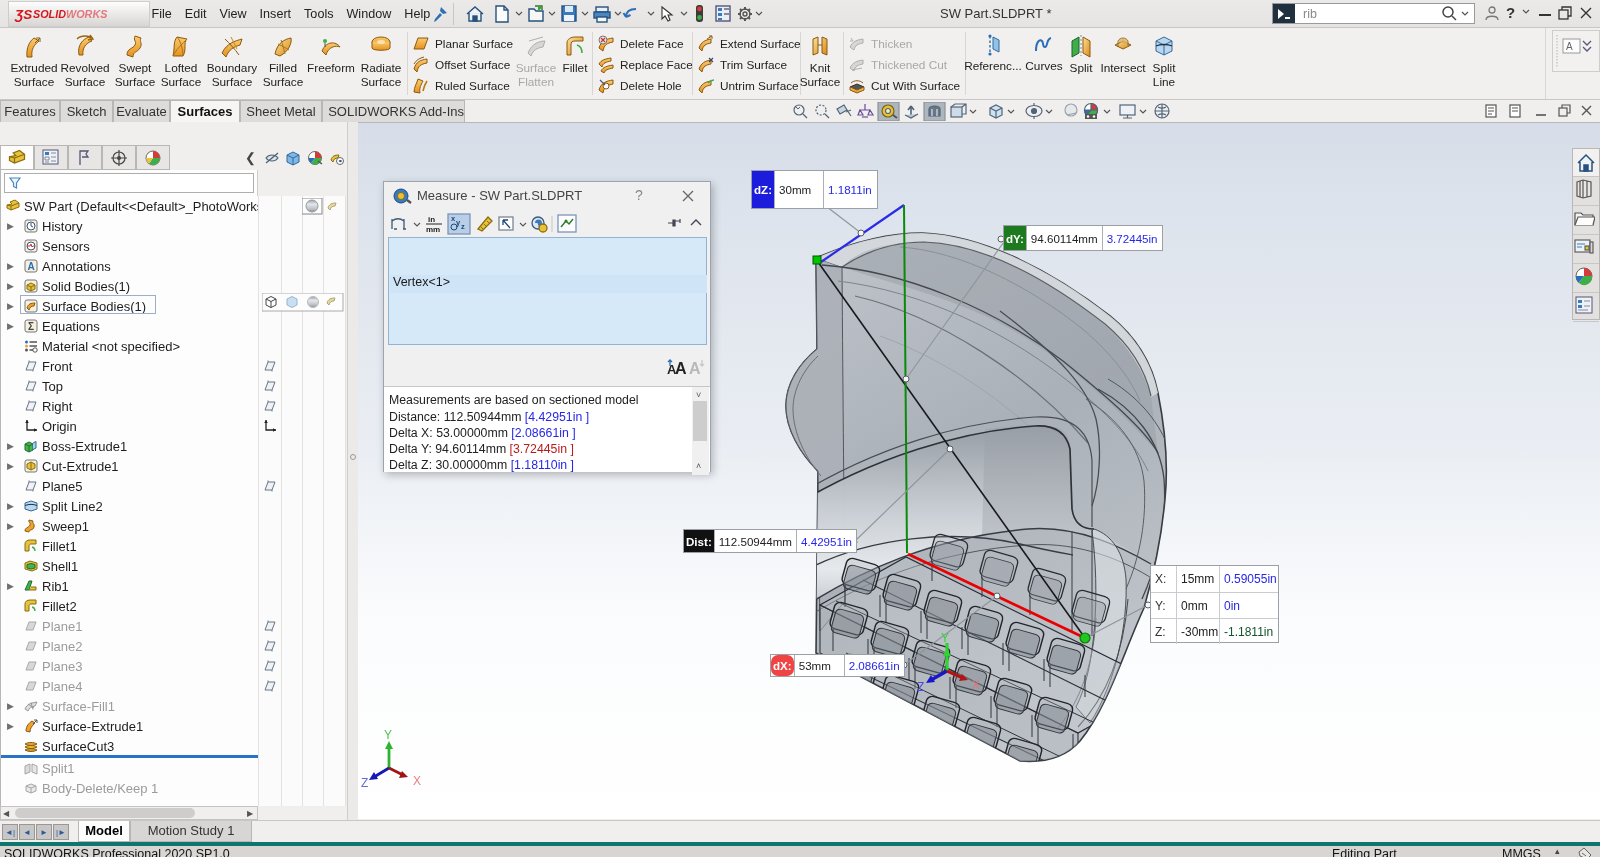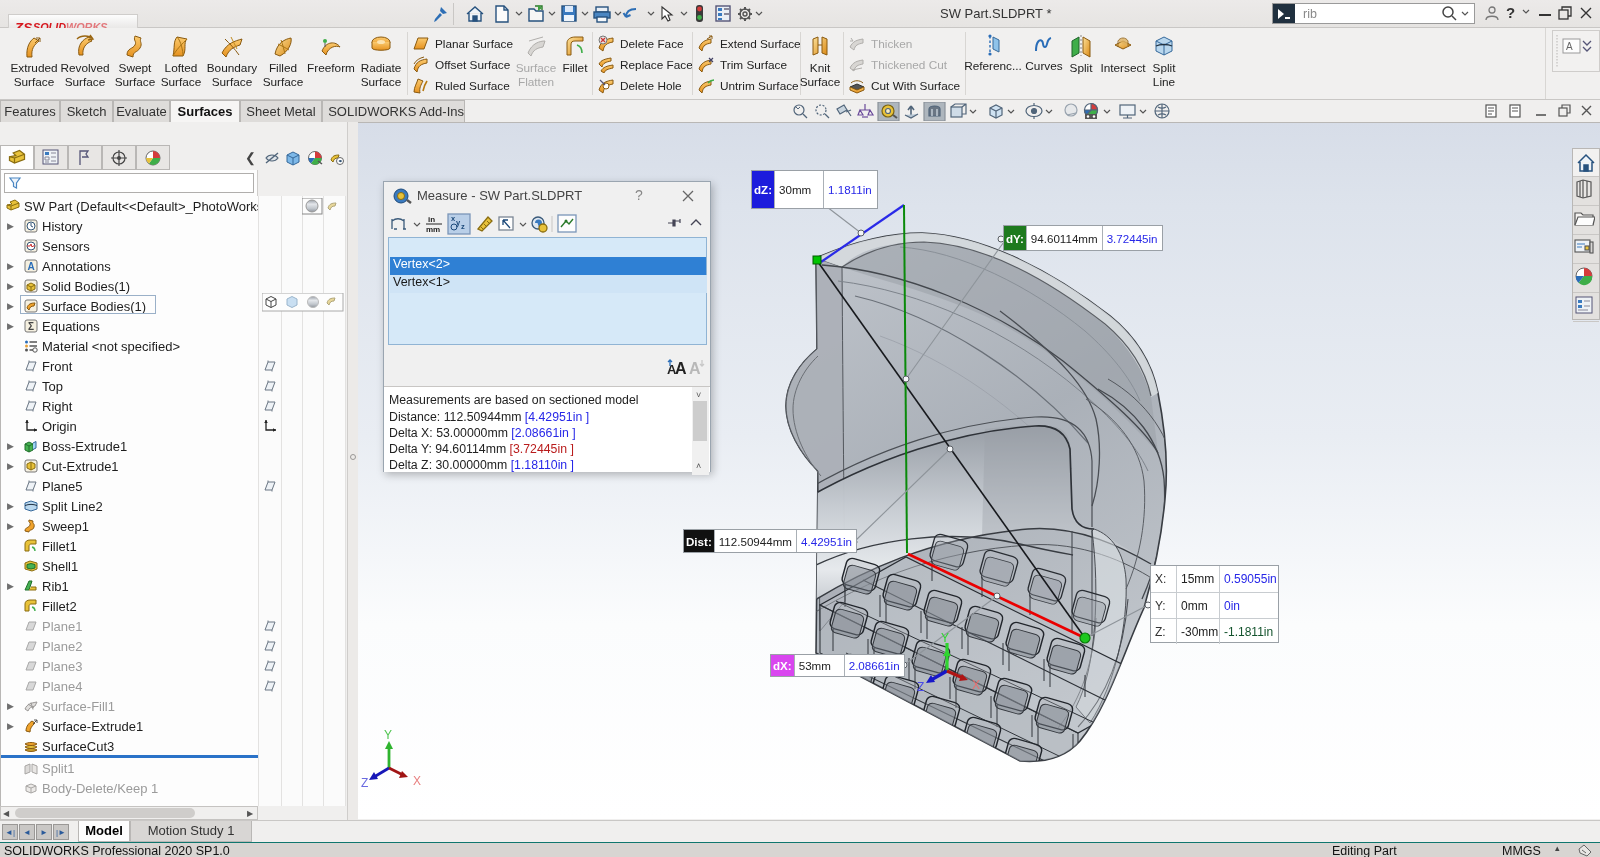--- a/index.html
+++ b/index.html
@@ -50,31 +50,40 @@
 
 .callout { position:absolute; display:flex; background:#fff; border:1px solid #9aa0a6; font-size:11.6px; height:39px; align-items:stretch; white-space:nowrap; }
 .callout .cl { color:#fff; font-weight:bold; display:flex; align-items:center; padding:0 2px; }
 .callout .cv { display:flex; align-items:center; padding:0 4px; border-left:1px solid #aab0b6; color:#222; }
 .callout .ci { display:flex; align-items:center; padding:0 4px; border-left:1px solid #aab0b6; color:#2727e8; }
 
 #measure { position:absolute; left:383px; top:181px; width:328px; height:291px; background:#f0f0f0;
   border:1px solid #9aa5b0; box-shadow:2px 3px 8px rgba(0,0,0,0.25); }
 
 #doctabs { position:absolute; left:0; top:820px; width:1600px; height:22px; background:#f0efee; border-top:1px solid #c9c7c5; }
-#statusbar { position:absolute; left:0; top:842px; width:1600px; height:15px; background:#d8d5d2; border-top:1px solid #0f766e; font-size:12.5px; color:#111; }
+#statusbar { position:absolute; left:0; top:842px; width:1600px; height:15px; background:#d8d5d2; border-top:4px solid #0f766e; font-size:12.5px; color:#111; }
 </style>
 </head>
 <body>
 <div id="titlebar">
- <div class="abs" style="left:8px;top:14px;width:130px;height:26px;background:linear-gradient(#fdfdfd,#d8d6d4);border:1px solid #cfcdcb;">
+ <div class="abs" style="left:8px;top:1px;width:142px;height:26px;background:linear-gradient(#fdfdfd,#d8d6d4);border:1px solid #cfcdcb;">
    <svg width="120" height="24" viewBox="0 0 120 24">
      <text x="6" y="16.5" font-size="13.5" font-style="italic" font-weight="bold" fill="#d6161d" font-family="Liberation Sans">ƷS</text>
      <text x="24" y="16" font-size="10.8" font-weight="bold" font-style="italic" fill="#d6161d" font-family="Liberation Sans">SOLID<tspan fill="#e2777b">WORKS</tspan></text>
    </svg>
  </div>
+ <div id="menus">
+      <span>File</span>
+      <span>Edit</span>
+      <span>View</span>
+      <span>Insert</span>
+      <span>Tools</span>
+      <span>Window</span>
+      <span>Help</span>
+    </div>
  <svg class="abs" style="left:431px;top:5px;" width="18" height="18" viewBox="0 0 18 18">
       <path d="M10 2 L16 8 L12 9 L9 6 Z M9 8 L11 10 L5 16 L3 17 L4 14 Z" fill="#2d6eb5"></path>
     </svg>
  <div class="abs" style="left:453px;top:3px;width:1px;height:22px;background:#c9c7c5;"></div>
  <svg class="abs" style="left:464px;top:4px;" width="300" height="20" viewBox="0 0 300 20">
    <g stroke="#27527e" stroke-width="1.4" fill="none">
      <path d="M3 10 L11 3 L19 10 M5 9 L5 17 L17 17 L17 9" fill="#eef3f8"></path>
         <rect x="9" y="12" width="4" height="5" fill="#27527e"></rect>
      <g transform="translate(30,0)">
           <path d="M2 2 L10 2 L14 6 L14 18 L2 18 Z" fill="#fbfbfb"></path>
@@ -746,21 +755,21 @@
  <div class="cl" style="background:#1e7a1e;">dY:</div>
  <div class="cv" style="min-width:66px;">94.60114mm</div>
  <div class="ci" style="min-width:58px;">3.72445in</div>
 </div>
 <div class="callout" style="left:683px;top:529px;height:24px;">
  <div class="cl" style="background:#111;">Dist:</div>
  <div class="cv" style="min-width:80px;">112.50944mm</div>
  <div class="ci" style="min-width:53px;">4.42951in</div>
 </div>
 <div class="callout" style="left:770px;top:654px;height:23px;">
- <div class="cl" style="background:#d946ef;">dX:</div>
+ <div class="cl" style="background:#ef4444;border-radius:7px;">dX:</div>
  <div class="cv" style="min-width:50px;">53mm</div>
  <div class="ci" style="min-width:58px;">2.08661in</div>
 </div>
 <div class="abs" style="left:1150px;top:565px;width:129px;height:78px;background:#fff;border:1px solid #9aa0a6;font-size:12px;">
  <div class="abs" style="left:0;top:0;width:100%;height:26px;display:flex;">
    <div style="width:25px;display:flex;align-items:center;padding-left:4px;color:#333;">X:</div>
    <div style="width:43px;display:flex;align-items:center;border-left:1px solid #c8ccd0;padding-left:4px;color:#222;">15mm</div>
    <div style="flex:1;display:flex;align-items:center;border-left:1px solid #c8ccd0;padding-left:4px;color:#2727e8;">0.59055in</div>
  </div>
  <div class="abs" style="left:0;top:26px;width:100%;height:26px;display:flex;border-top:1px solid #c8ccd0;">
@@ -827,21 +836,20 @@
   </svg>
   <svg class="abs" style="left:283px;top:6px;" width="14" height="14" viewBox="0 0 14 14">
         <path d="M1 7 H6 M6 4 V10 L8 10 L8 4 Z M8 5 L13 5 M13 3 V7" stroke="#445" fill="#445" stroke-width="1.2"></path>
       </svg>
   <svg class="abs" style="left:306px;top:8px;" width="12" height="9" viewBox="0 0 12 9">
         <path d="M1 7 L6 2 L11 7" stroke="#445" fill="none" stroke-width="1.4"></path>
       </svg>
  </div>
  <div class="abs" style="left:4px;top:55px;width:319px;height:108px;background:#d6e9f8;border:1px solid #90b4d4;">
   <div class="abs" style="left:1px;top:1px;width:100%;height:18px;font-size:12.5px;color:#1a1a1a;padding-left:3px;background:#cfe4f6;margin-top:36px;">Vertex&lt;1&gt;</div>
-  <div class="abs" style="left:1px;top:19px;width:316px;height:18px;font-size:12.5px;color:#fff;padding-left:3px;background:#2f80d4;">Vertex&lt;2&gt;</div>
  </div>
  <div class="abs" style="left:282px;top:176px;width:40px;height:22px;">
   <svg width="40" height="22" viewBox="0 0 40 22">
         <g font-family="Liberation Sans">
           <text x="1" y="16" font-size="13" font-weight="bold" fill="#222">A</text>
           <text x="9" y="16" font-size="16" font-weight="bold" fill="#222">A</text>
           <path d="M5 3 l3-3? " stroke="none"></path>
           <path d="M4 8 V2 M2 4 l2-2 2 2" stroke="#2a6db8" stroke-width="1.3" fill="none"></path>
           <text x="23" y="16" font-size="16" font-weight="bold" fill="#b8b8b8">A</text>
           <path d="M36 2 V8 M34 6 l2 2 2-2" stroke="#c8c8c8" stroke-width="1.3" fill="none"></path>

